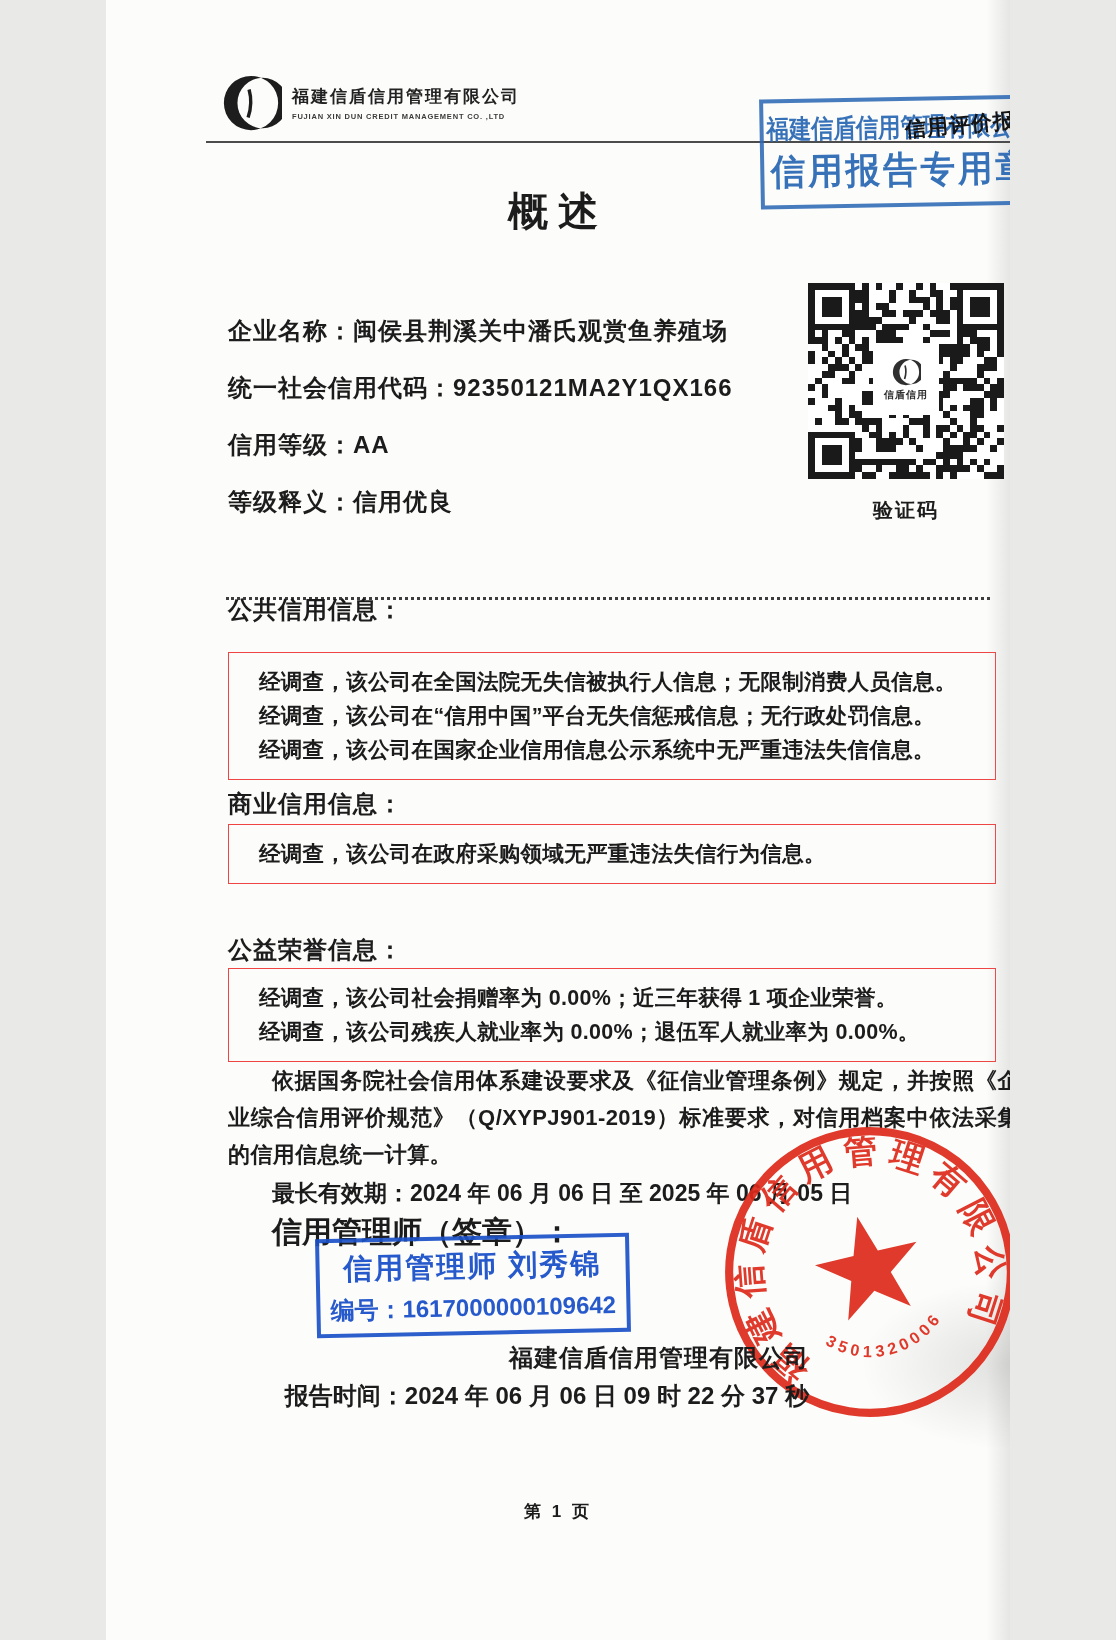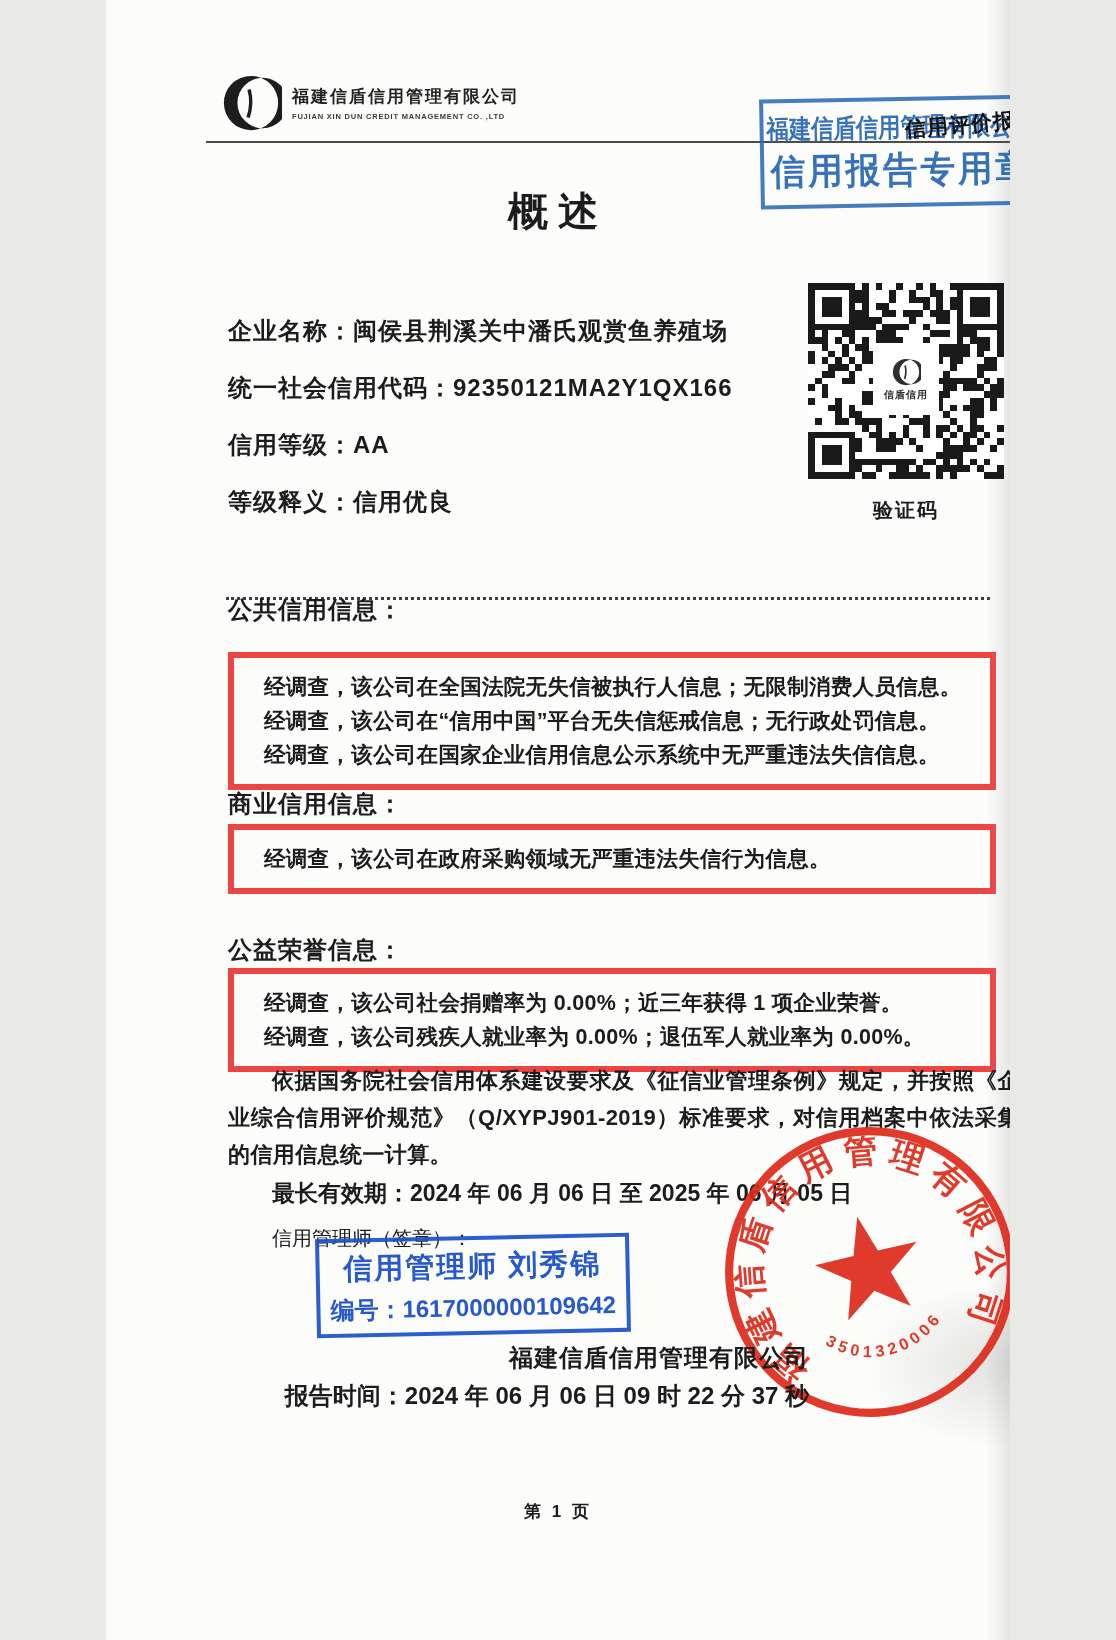--- a/index.html
+++ b/index.html
@@ -36,31 +36,31 @@
   
   .qr-block { position:absolute; left:702px; top:283px; width:196px; text-align:center; z-index:2; }
   .qr-wrap { position:relative; width:196px; height:196px; background:#a21caf; }
   .qr-logo { position:absolute; left:65px; top:60px; width:66px; height:72px; background:#fff;
     display:flex; flex-direction:column; align-items:center; justify-content:center; }
   .qr-logo-text { font-size:10px; font-weight:700; color:#2f2f2f; letter-spacing:1px; margin-top:1px; }
   .qr-caption { margin-top:18px; font-size:20px; font-weight:700; letter-spacing:2px; }
   .dashed-rule { position:absolute; left:120px; top:597px; width:764px; border-top:3px dotted #3d3d3d; }
   
   .section-heading { position:absolute; left:122px; font-size:24px; font-weight:700; letter-spacing:1px; margin:0; }
-  .info-box { position:absolute; left:122px; width:768px; border:6px solid #ef4444;
+  .info-box { position:absolute; left:122px; width:768px; border:1px solid #ef4444;
     padding:12px 14px 12px 30px; box-sizing:border-box; background:transparent; }
   .box-line { font-size:21.5px; font-weight:700; line-height:34px; letter-spacing:0.3px; white-space:nowrap; }
   #heading-public  { top:594px; }  #box-public  { top:652px; }
   #heading-business{ top:788px; }  #box-business{ top:824px; }
   #heading-welfare { top:934px; }  #box-welfare { top:968px; }
   
   .legal { position:absolute; left:122px; top:1062px; width:792px; font-size:22px; font-weight:700;
     line-height:37px; text-indent:2em; letter-spacing:0.4px; text-align:justify; margin:0; z-index:2; }
   .validity  { position:absolute; left:166px; top:1178px; font-size:23px; font-weight:700; white-space:nowrap; z-index:2; }
-  .signature { position:absolute; left:166px; top:1212px; font-size:20px; font-weight:400; white-space:nowrap; z-index:2;margin-top:13px; }
+  .signature { position:absolute; left:166px; top:1212px; font-size:30px; font-weight:700; white-space:nowrap; z-index:2; }
   
   .manager-stamp {
     position:absolute; left:210px; top:1236px; border:4px solid rgba(26,80,200,0.92);
     padding:7px 10px; transform:rotate(-1.2deg); text-align:center; color:rgba(26,80,200,0.95); z-index:2;
   }
   .ms-l1 { font-size:29px; font-weight:700; letter-spacing:2px; white-space:nowrap; }
   .ms-l2 { font-size:24px; font-weight:700; white-space:nowrap; margin-top:5px; }
   
   .red-stamp { position:absolute; left:612px; top:1120px; width:304px; height:304px;
     transform:rotate(-13deg); opacity:0.92; z-index:3; }

